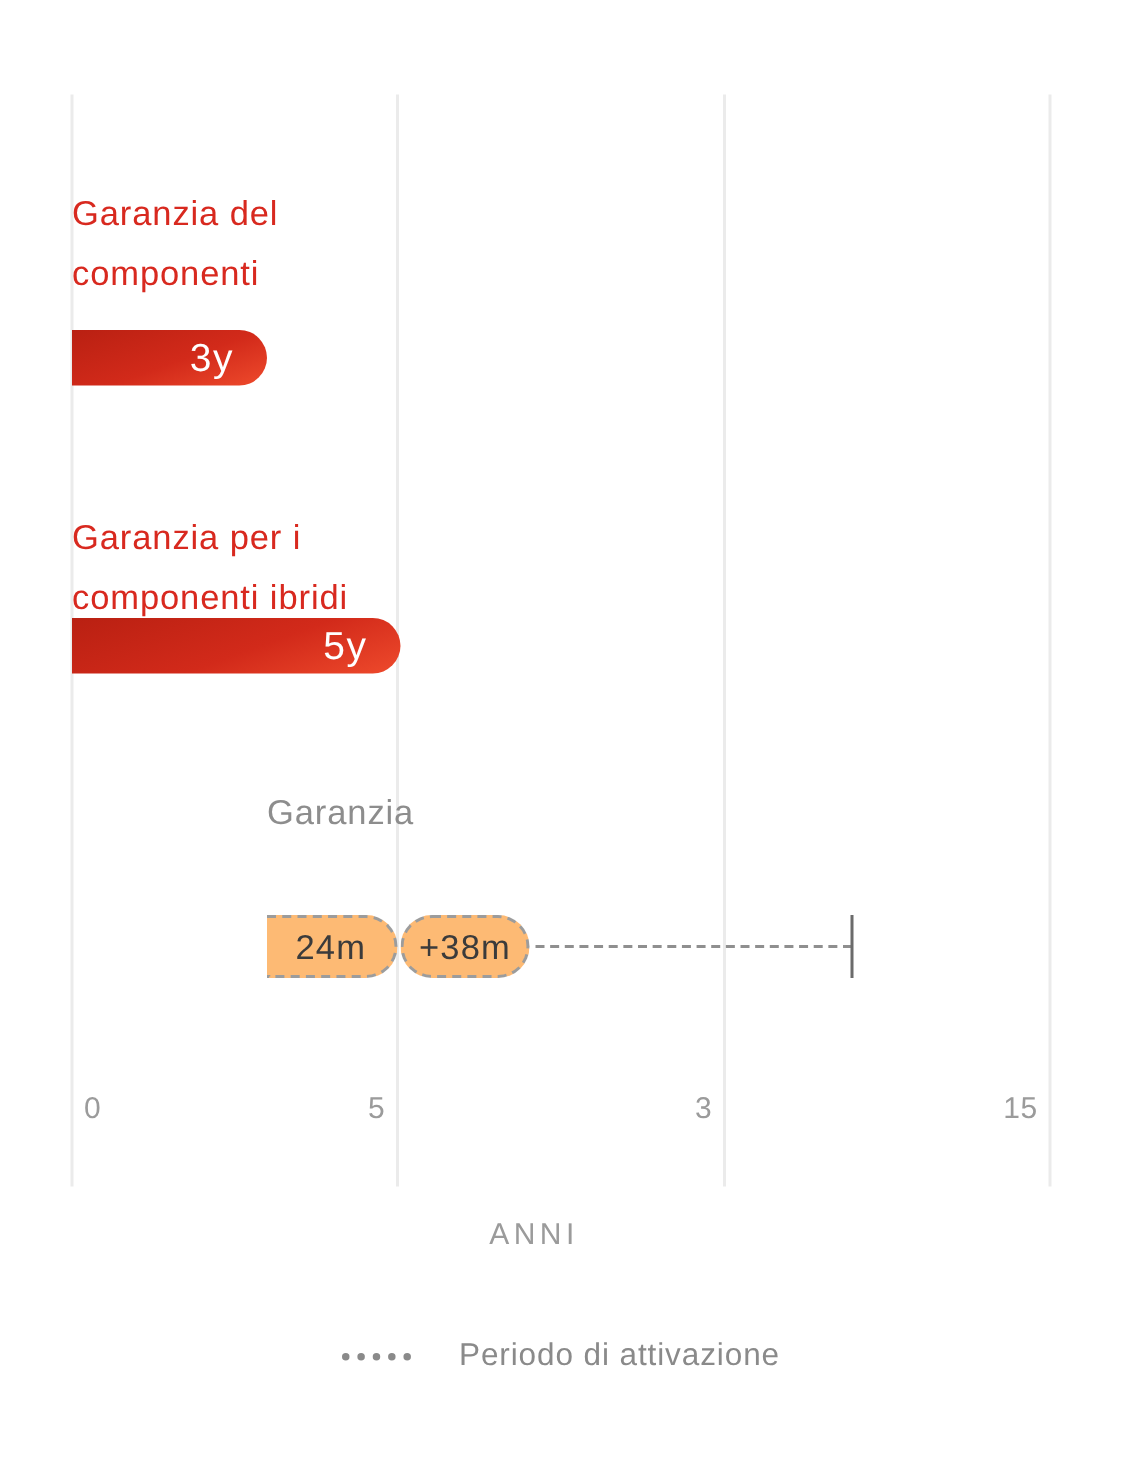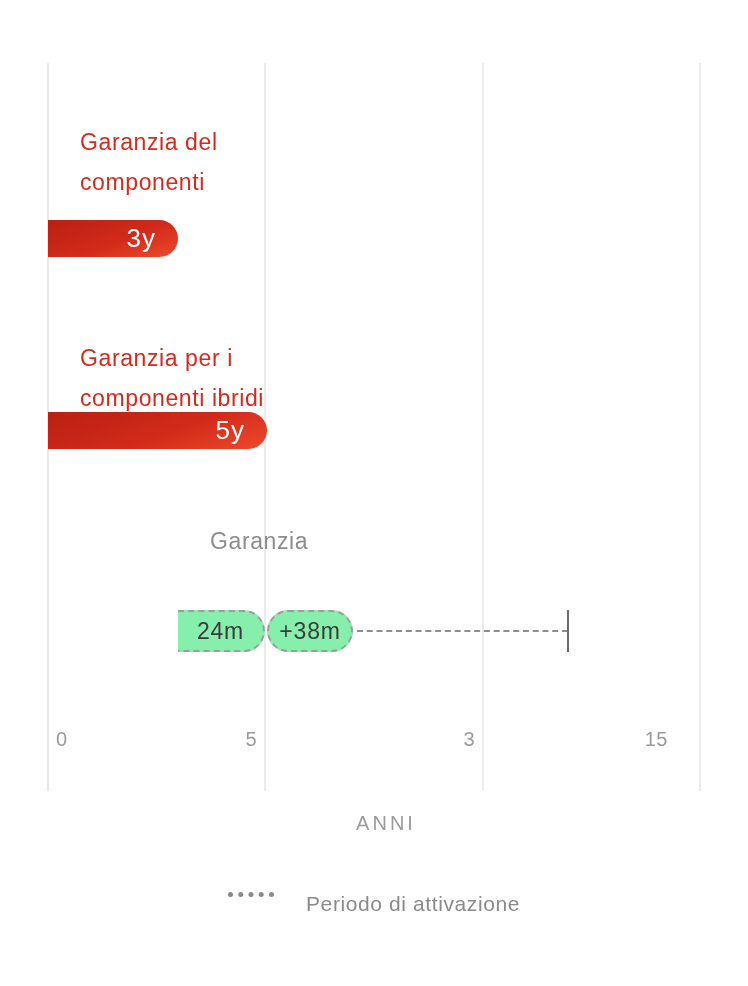--- a/index.html
+++ b/index.html
@@ -11,38 +11,37 @@
     overflow:hidden;
   }
   .gridline{
     position:absolute;top:63px;height:728px;width:2px;
     background:#ebebeb;
   }
   .cat-label{
     position:absolute;left:48px;
     font-size:23px;line-height:40px;letter-spacing:0.6px;
     color:#d8291f;
-    padding-left:32px;
   }
   .cat-label.gray{color:#8d8d8d;left:178px;}
   .bar{
     position:absolute;left:48px;height:37px;
     border-radius:0 18.5px 18.5px 0;
     background:linear-gradient(160deg,#b92012 0%,#d22a1a 55%,#ee4a2c 100%);
     color:#ffffff;
     font-size:26px;line-height:37px;letter-spacing:1px;
     text-align:right;
     box-sizing:border-box;
     padding-right:22px;
   }
   .pill{
     position:absolute;top:610px;height:42px;
     box-sizing:border-box;
     border:2px dashed #9c9c9c;
-    background:#86efac;
+    background:#fdba74;
     color:#3b3b3b;
     font-size:23px;line-height:38px;letter-spacing:0.8px;
     text-align:center;
   }
   .pill.first{
     left:178px;width:87px;
     border-left:none;
     border-radius:0 21px 21px 0;
   }
   .pill.second{
@@ -58,25 +57,25 @@
     background:#6b6b6b;
   }
   .x-tick{
     position:absolute;top:728px;
     font-size:20px;color:#9b9b9b;letter-spacing:0.5px;
   }
   .x-tick.right{width:60px;text-align:right;}
   .axis-title{
     position:absolute;left:0;top:812px;width:712px;
     text-align:center;
-    font-size:20px;letter-spacing:3px;color:#9b9b9b;padding-left:30px;
+    font-size:20px;letter-spacing:3px;color:#9b9b9b;
   }
   .legend{
     position:absolute;left:0;top:892px;width:748px;
-    display:flex;align-items:flex-start;justify-content:center;
+    display:flex;align-items:center;justify-content:center;
   }
   .legend-marker{
     width:46px;height:0;
     border-top:5px dotted #8a8a8a;
     margin-right:32px;
   }
   .legend-text{
     font-size:21px;color:#8a8a8a;letter-spacing:0.6px;
   }
 </style>
@@ -114,21 +113,21 @@
   </div>
   <div class="pill second">
     <span>+38m</span>
   </div>
   <div class="dash-line"></div>
   <div class="end-tick"></div>
 
   <div class="x-tick" style="left:56px">0</div>
   <div class="x-tick right" style="left:197px">5</div>
   <div class="x-tick right" style="left:415px">3</div>
-  <div class="x-tick right" style="left:608px">15</div>
+  <div class="x-tick right" style="left:632px">15</div>
 
   <div class="axis-title">ANNI</div>
 
   <div class="legend">
     <div class="legend-marker"></div>
     <div class="legend-text">Periodo di attivazione</div>
   </div>
 
 </div>
 

